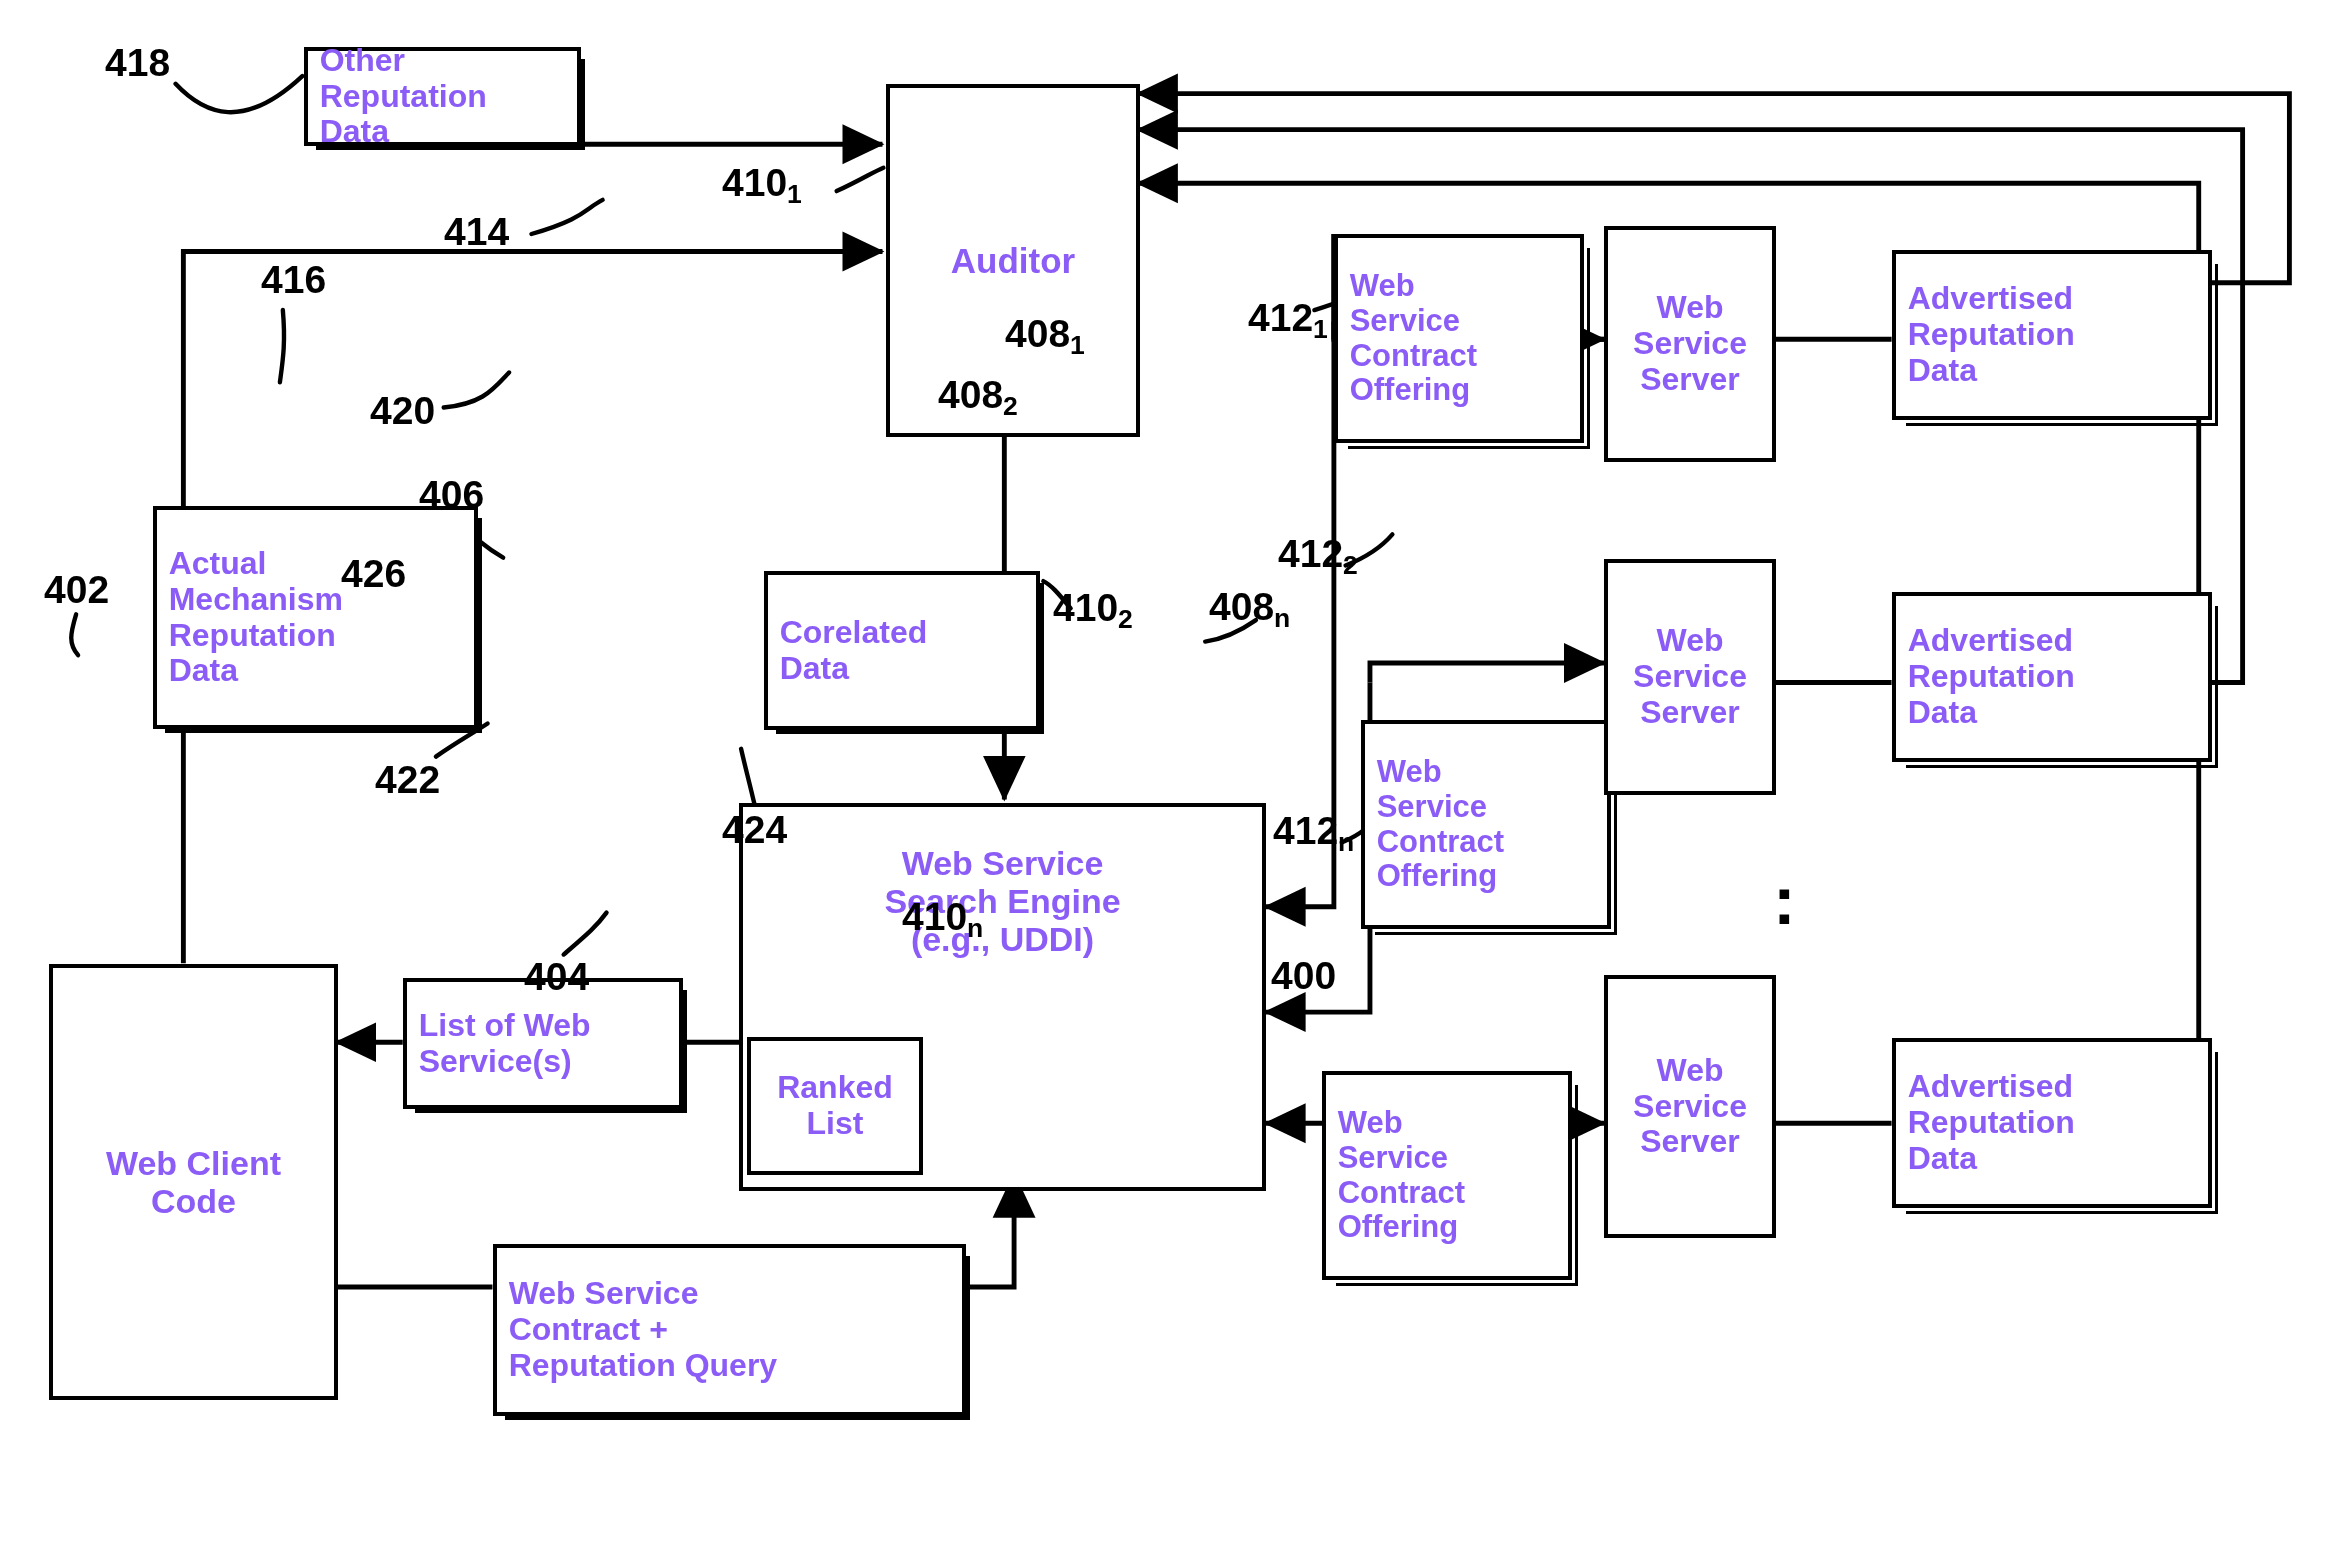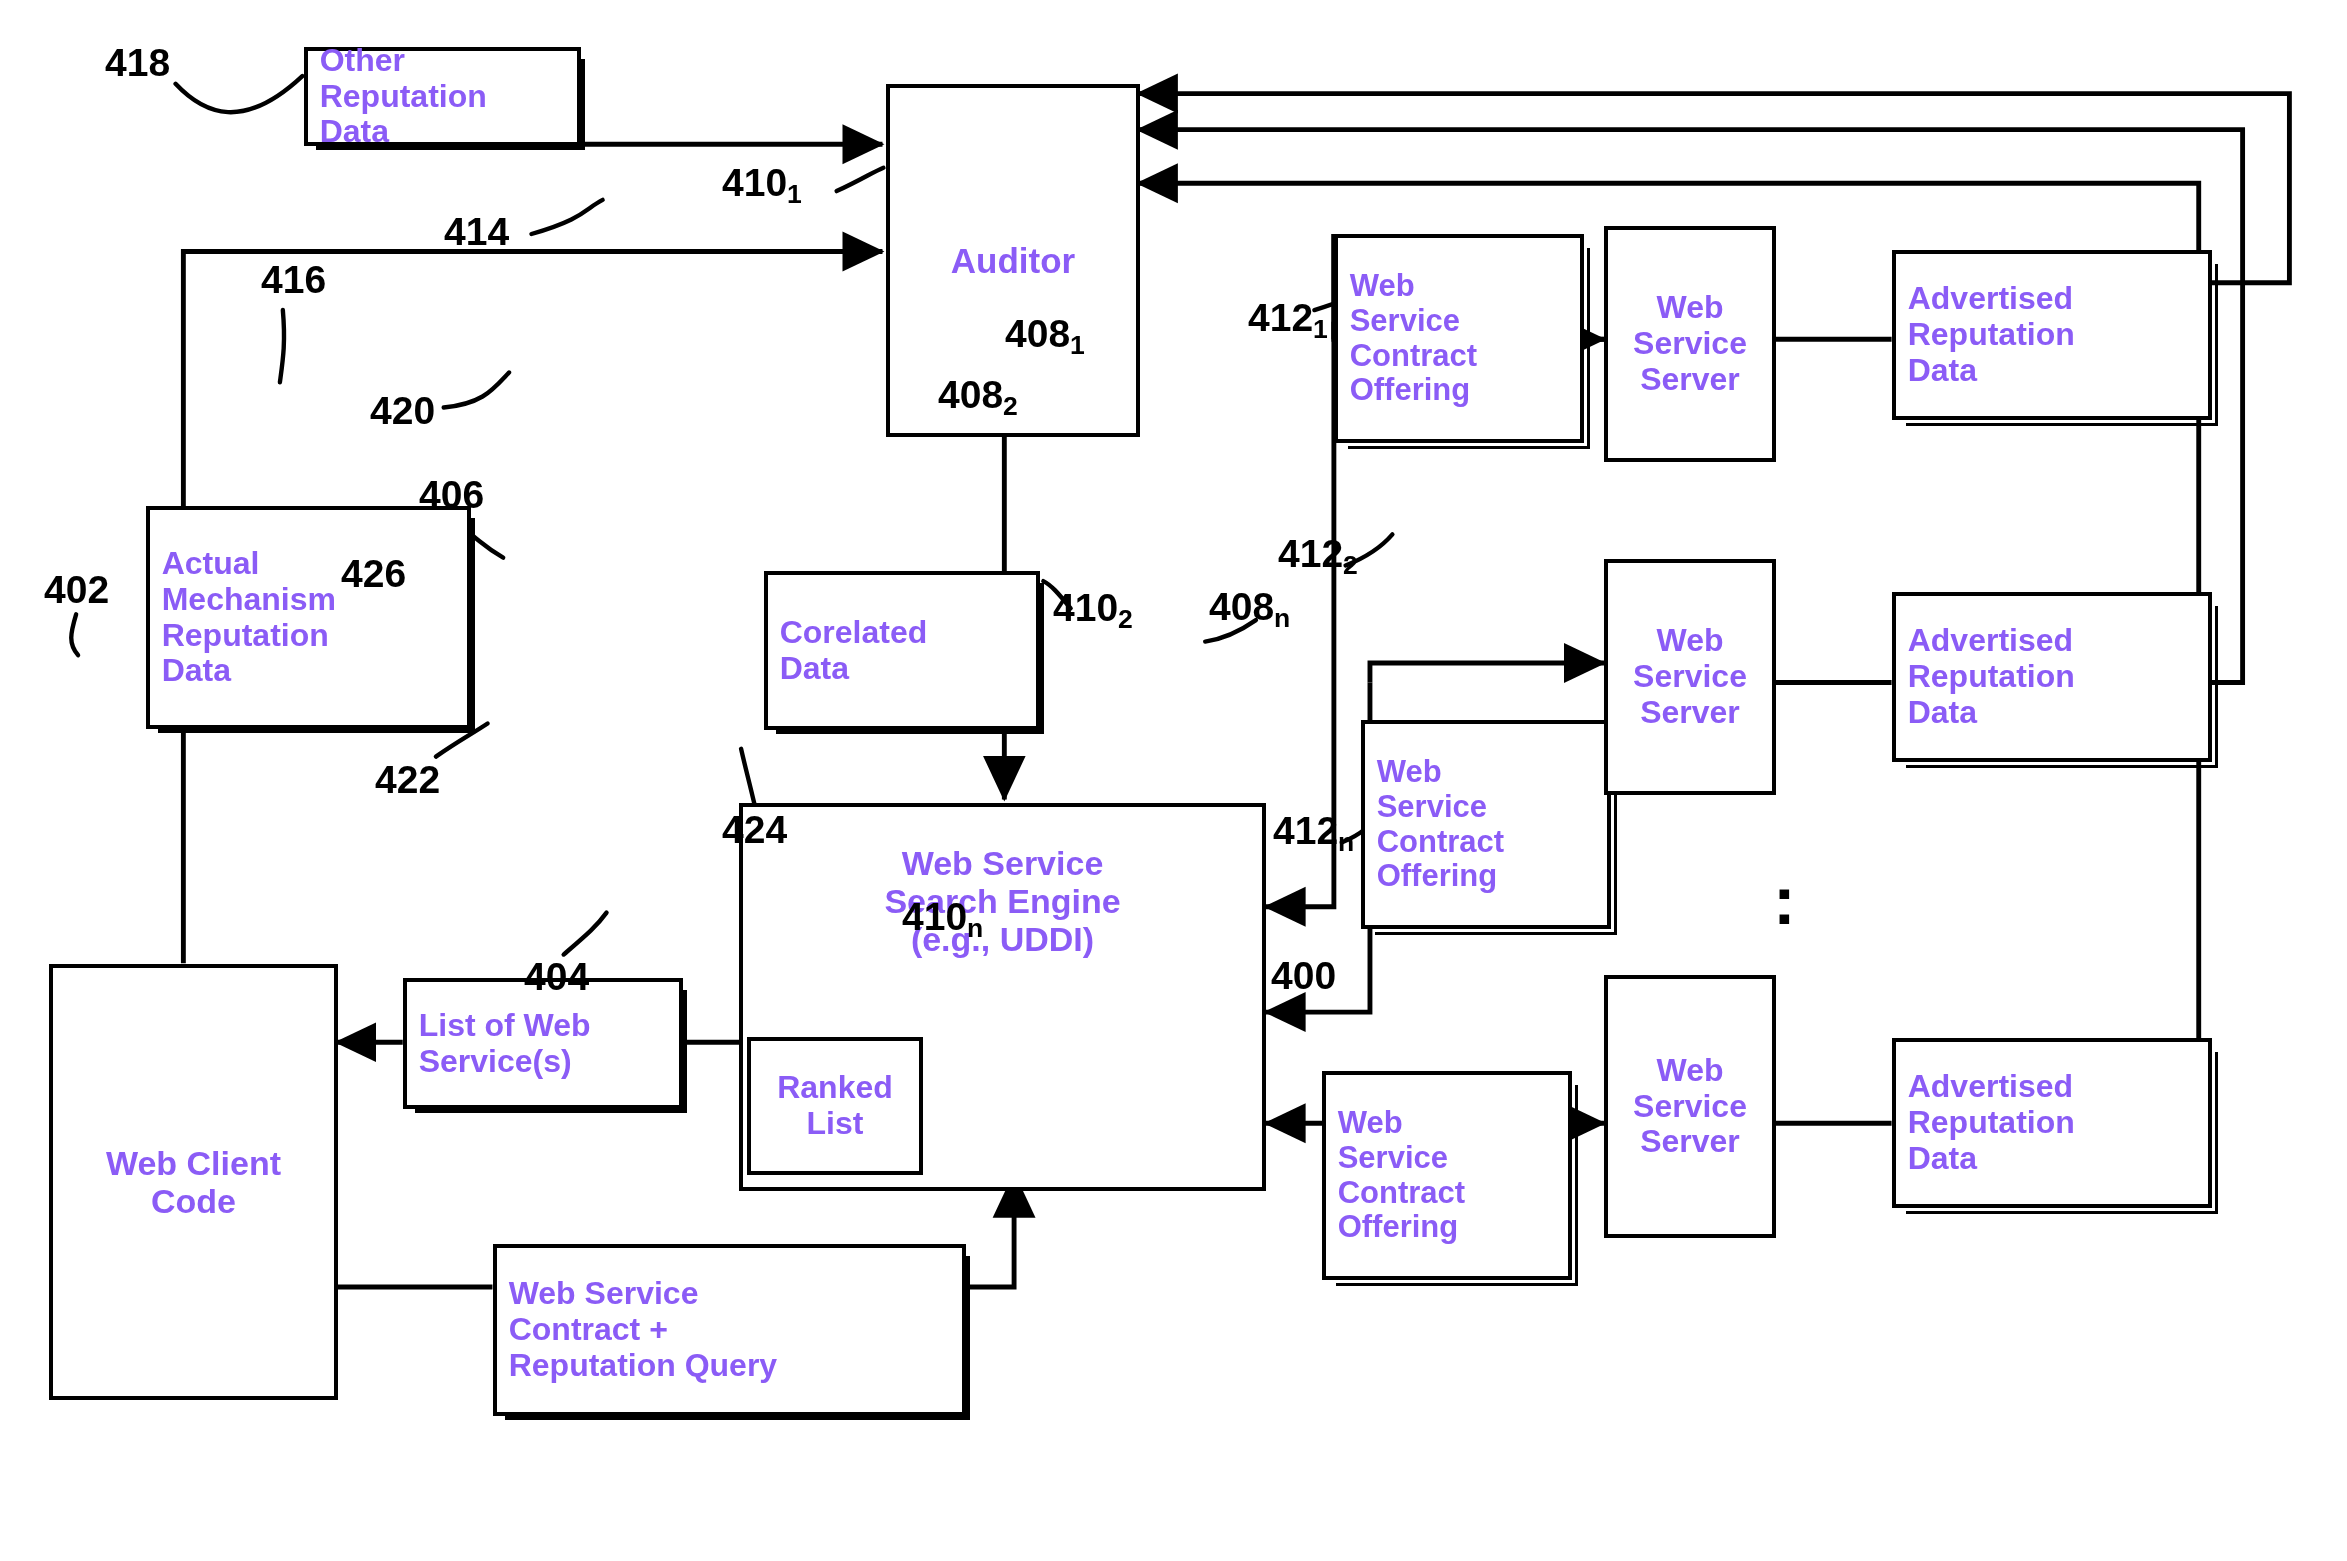--- a/index.html
+++ b/index.html
@@ -174,21 +174,21 @@
   <div class="box shadow left" style="left:304px; top:47px; width:277px; height:99px; font-size:32px;">
     <span class="ln">Other</span>
     <span class="ln">Reputation</span>
     <span class="ln">Data</span>
   </div>
 
   <div class="box" style="left:886px; top:84px; width:254px; height:353px; font-size:35px;">
     <span class="ln">Auditor</span>
   </div>
 
-  <div class="box shadow left" style="left:146px; top:506px; width:325px; height:223px; font-size:32px;">
+  <div class="box shadow left" style="left:153px; top:506px; width:325px; height:223px; font-size:32px;">
     <span class="ln">Actual</span>
     <span class="ln">Mechanism</span>
     <span class="ln">Reputation</span>
     <span class="ln">Data</span>
   </div>
 
   <div class="box shadow left" style="left:764px; top:523px; width:276px; height:159px; font-size:32px;margin-top:48px;">
     <span class="ln">Corelated</span>
     <span class="ln">Data</span>
   </div>

